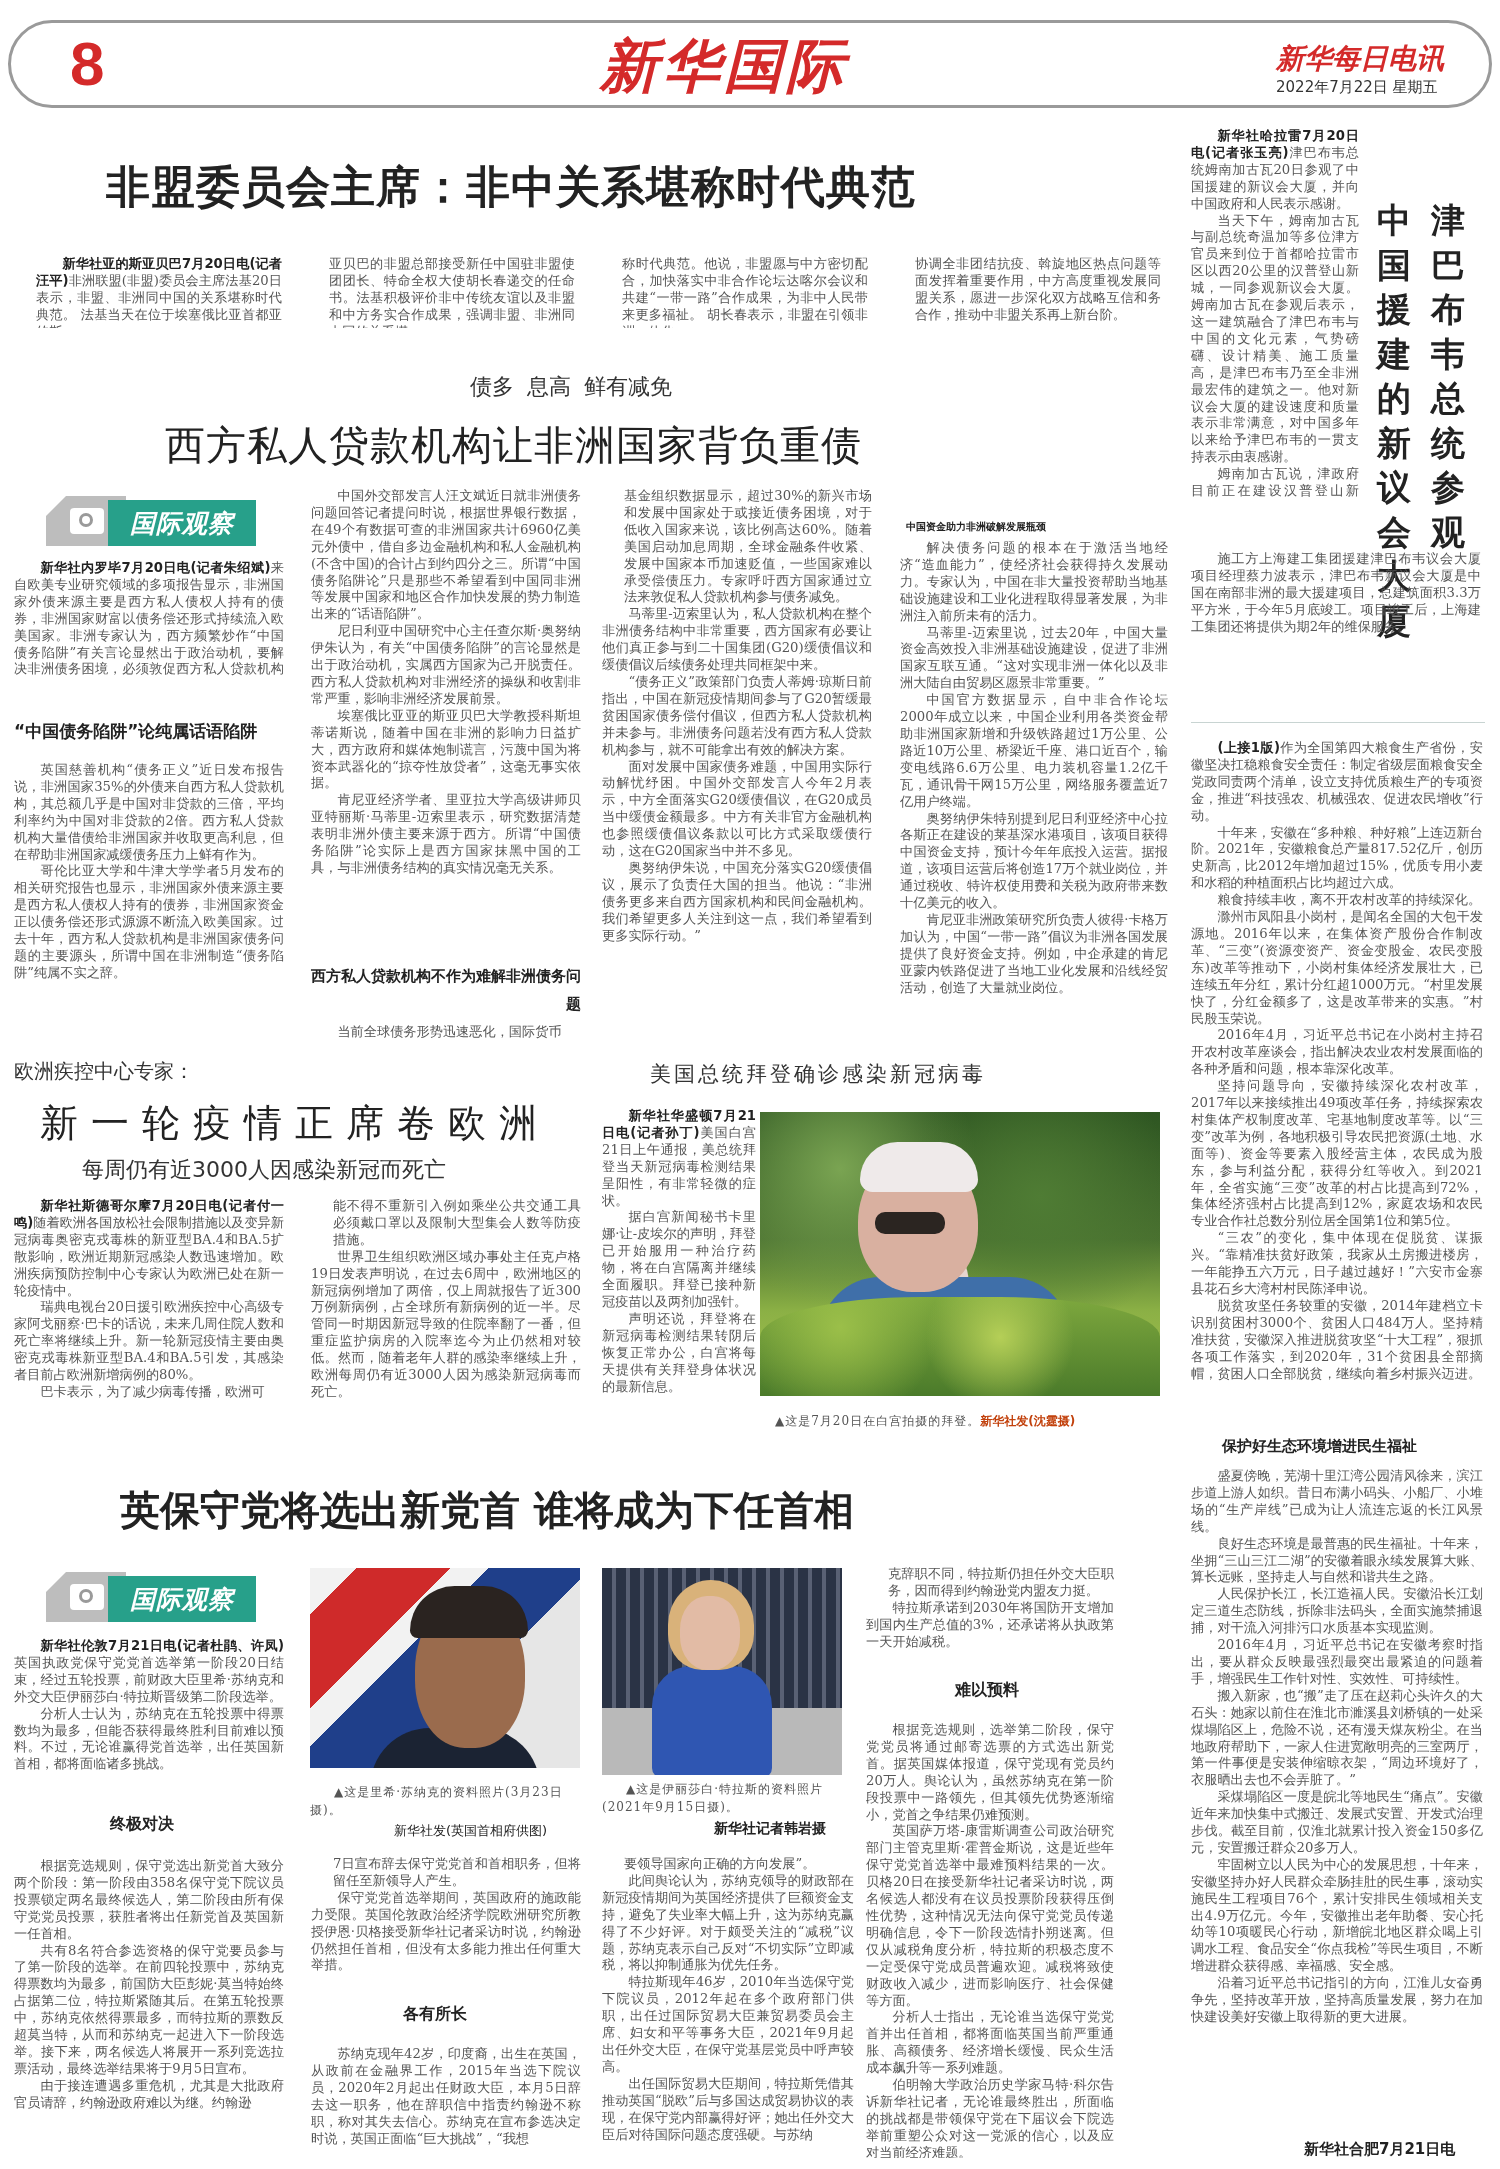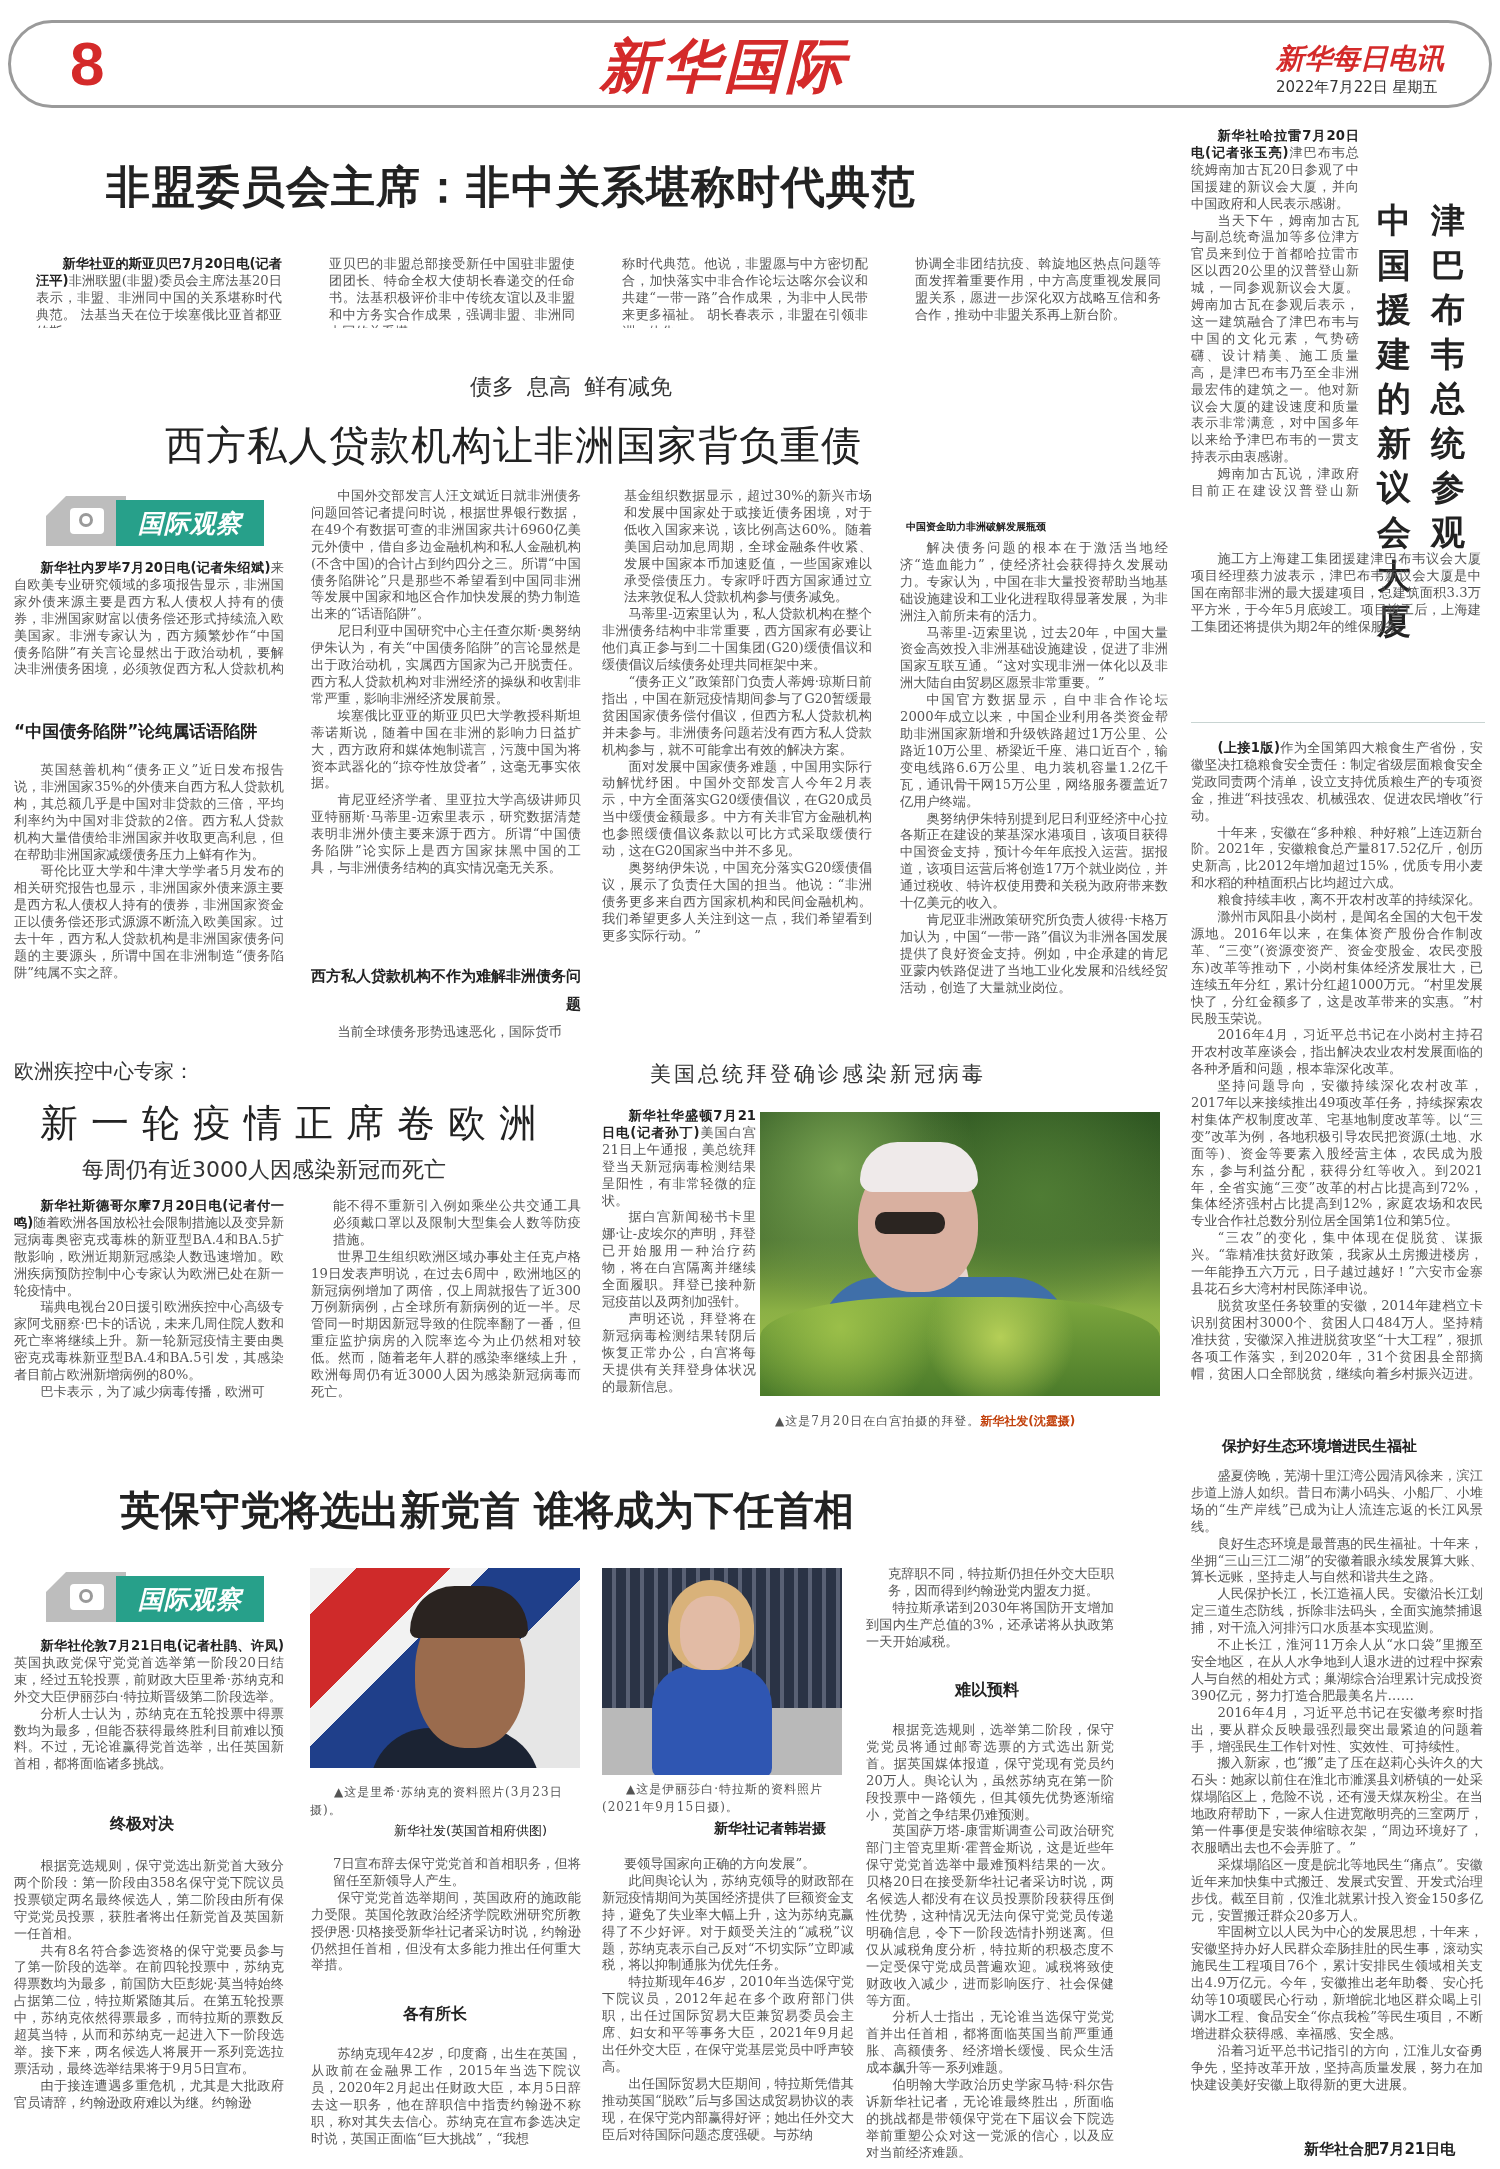--- a/index.html
+++ b/index.html
@@ -21,21 +21,21 @@
 
   
   .txt { font-size: 13.2px; line-height: 16.9px; color: #555; text-align: justify; overflow: hidden; }
   .txt p { text-indent: 2em; }
   .txt p.noind { text-indent: 0; margin-left: 22px; }
   .dateline { font-family: "DejaVu Sans", sans-serif; font-weight: bold; color: #222; }
 
   
   .badge { width: 210px; height: 54px; }
   .badge .grey { position: absolute; left: 0; top: 4px; width: 80px; height: 50px; background: #bdbdbd; clip-path: polygon(25% 0, 100% 0, 100% 100%, 0 100%, 0 40%); }
-  .badge .green { position: absolute; left: 62px; top: 8px; width: 148px; height: 46px; background: #27a08a; display: flex; align-items: center; justify-content: center; margin-left: 8px; }
+  .badge .green { position: absolute; left: 62px; top: 8px; width: 148px; height: 46px; background: #27a08a; display: flex; align-items: center; justify-content: center; }
   .badge .green span { color: #fff; font-family: "DejaVu Sans", sans-serif; font-weight: bold; font-style: italic; font-size: 25px; letter-spacing: 1px; }
   .badge .cam { position: absolute; left: 24px; top: 16px; width: 34px; height: 26px; background: #fff; border-radius: 4px; }
   .badge .cam::after { content: ""; position: absolute; left: 9px; top: 5px; width: 14px; height: 14px; border: 3px solid #9a9a9a; border-radius: 50%; box-sizing: border-box; }
 
   
   .vcol { font-family: "DejaVu Serif", serif; font-weight: bold; color: #222; font-size: 34px; line-height: 44.5px; width: 44px; text-align: center; margin-top: 48px; }
 
   
   .photo { overflow: hidden; }
   .photo-biden { background:
@@ -157,21 +157,20 @@
   <p>2016年4月，习近平总书记在小岗村主持召开农村改革座谈会，指出解决农业农村发展面临的各种矛盾和问题，根本靠深化改革。</p>
   <p>坚持问题导向，安徽持续深化农村改革，2017年以来接续推出49项改革任务，持续探索农村集体产权制度改革、宅基地制度改革等。以“三变”改革为例，各地积极引导农民把资源(土地、水面等)、资金等要素入股经营主体，农民成为股东，参与利益分配，获得分红等收入。到2021年，全省实施“三变”改革的村占比提高到72%，集体经济强村占比提高到12%，家庭农场和农民专业合作社总数分别位居全国第1位和第5位。</p>
   <p>“三农”的变化，集中体现在促脱贫、谋振兴。“靠精准扶贫好政策，我家从土房搬进楼房，一年能挣五六万元，日子越过越好！”六安市金寨县花石乡大湾村村民陈泽申说。</p>
   <p>脱贫攻坚任务较重的安徽，2014年建档立卡识别贫困村3000个、贫困人口484万人。坚持精准扶贫，安徽深入推进脱贫攻坚“十大工程”，狠抓各项工作落实，到2020年，31个贫困县全部摘帽，贫困人口全部脱贫，继续向着乡村振兴迈进。</p>
 </div>
 <div class="abs subhead" style="left:1222px;top:1437px;font-size:15px;">保护好生态环境增进民生福祉</div>
 <div class="abs txt" style="left:1191px;top:1468px;width:292px;height:660px;">
   <p>盛夏傍晚，芜湖十里江湾公园清风徐来，滨江步道上游人如织。昔日布满小码头、小船厂、小堆场的“生产岸线”已成为让人流连忘返的长江风景线。</p>
   <p>良好生态环境是最普惠的民生福祉。十年来，坐拥“三山三江二湖”的安徽着眼永续发展算大账、算长远账，坚持走人与自然和谐共生之路。</p>
   <p>人民保护长江，长江造福人民。安徽沿长江划定三道生态防线，拆除非法码头，全面实施禁捕退捕，对干流入河排污口水质基本实现监测。</p>
-  <p>不止长江，淮河11万余人从“水口袋”里搬至安全地区，在从人水争地到人退水进的过程中探索人与自然的相处方式；巢湖综合治理累计完成投资390亿元，努力打造合肥最美名片……</p>
   <p>2016年4月，习近平总书记在安徽考察时指出，要从群众反映最强烈最突出最紧迫的问题着手，增强民生工作针对性、实效性、可持续性。</p>
   <p>搬入新家，也“搬”走了压在赵莉心头许久的大石头：她家以前住在淮北市濉溪县刘桥镇的一处采煤塌陷区上，危险不说，还有漫天煤灰粉尘。在当地政府帮助下，一家人住进宽敞明亮的三室两厅，第一件事便是安装伸缩晾衣架，“周边环境好了，衣服晒出去也不会弄脏了。”</p>
   <p>采煤塌陷区一度是皖北等地民生“痛点”。安徽近年来加快集中式搬迁、发展式安置、开发式治理步伐。截至目前，仅淮北就累计投入资金150多亿元，安置搬迁群众20多万人。</p>
   <p>牢固树立以人民为中心的发展思想，十年来，安徽坚持办好人民群众牵肠挂肚的民生事，滚动实施民生工程项目76个，累计安排民生领域相关支出4.9万亿元。今年，安徽推出老年助餐、安心托幼等10项暖民心行动，新增皖北地区群众喝上引调水工程、食品安全“你点我检”等民生项目，不断增进群众获得感、幸福感、安全感。</p>
   <p>沿着习近平总书记指引的方向，江淮儿女奋勇争先，坚持改革开放，坚持高质量发展，努力在加快建设美好安徽上取得新的更大进展。</p>
 </div>
 <div class="abs credit" style="left:1304px;top:2140px;">新华社合肥7月21日电</div>
 
 <div class="abs kicker" style="left:14px;top:1058px;font-size:20px;">欧洲疾控中心专家：</div>
 <div class="abs hl-big" style="left:40px;top:1098px;font-size:38px;font-weight:normal;letter-spacing:13px;">新一轮疫情正席卷欧洲</div>

